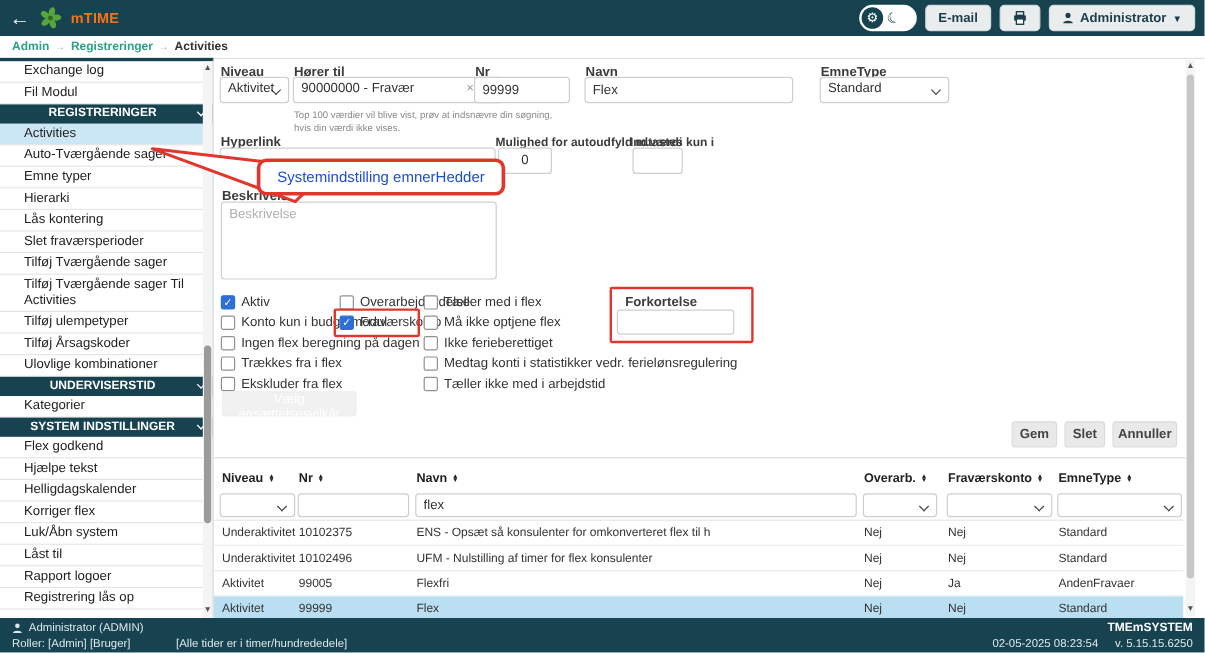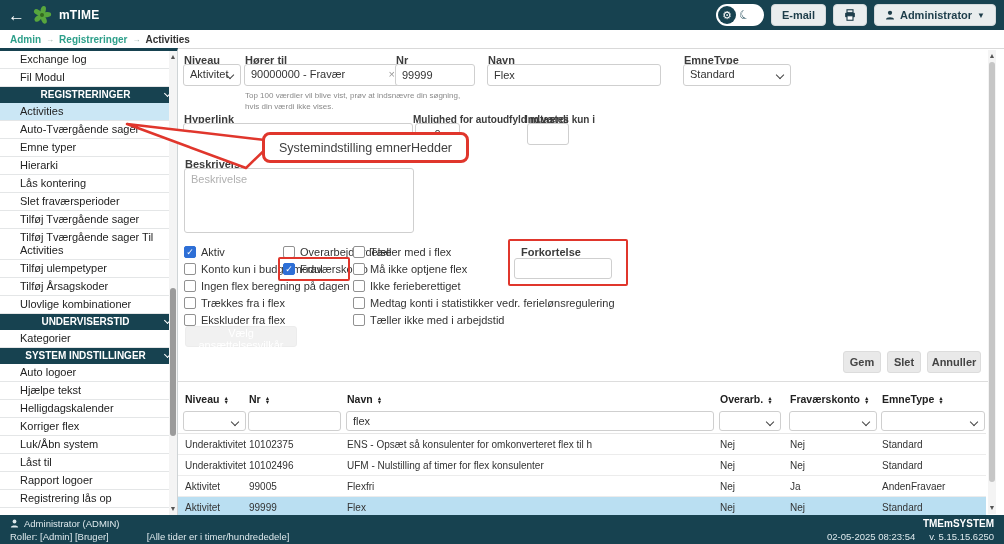--- a/index.html
+++ b/index.html
@@ -5,21 +5,21 @@
   * { margin:0; padding:0; box-sizing:border-box; }
   html,body { width:1004px; height:544px; }
   body { font-family:"Liberation Sans","DejaVu Sans",sans-serif; background:#fff; overflow:hidden; }
   .app { position:relative; width:1004px; height:544px; overflow:hidden; background:#fff; }
 
   
   .topbar { position:absolute; top:0; left:0; right:0; height:30px; background:#174250;
     display:flex; align-items:center; justify-content:space-between; padding:0 8px; z-index:10; }
   .topbar-left { display:flex; align-items:center; gap:7px; }
   .back-arrow { color:#fff; font-size:17px; font-weight:bold; line-height:1; cursor:pointer; }
-  .appname { color:#ffffff; font-weight:bold; font-size:12px; letter-spacing:.2px; }
+  .appname { color:#f97316; font-weight:bold; font-size:12px; letter-spacing:.2px; }
   .topbar-right { display:flex; align-items:center; gap:7px; }
   .theme-toggle { width:48px; height:22px; background:#fff; border-radius:11px; display:flex; align-items:center; padding:0 2px; gap:3px; cursor:pointer; }
   .gear-circle { width:18px; height:18px; border-radius:50%; background:#174250; color:#fff; font-size:11px; line-height:18px; text-align:center; }
   .moon-glyph { color:#174250; font-size:12px; transform:rotate(-20deg); }
   .tb-btn { height:22px; background:#e9edee; border:1px solid #d3d9db; border-radius:4px; color:#1d3d4a;
     font-size:11px; font-weight:bold; padding:0 10px; display:flex; align-items:center; gap:5px; cursor:pointer; font-family:inherit; }
   .tb-btn svg { display:block; }
   .caret { font-size:8px; }
 
   
@@ -81,21 +81,21 @@
   .td { position:absolute; top:5px; font-size:10px; color:#333; white-space:nowrap; }
 
   .main-scroll { position:absolute; top:1px; bottom:1px; left:810px; width:8px; background:#f4f4f4; }
   .main-scroll .arr { position:absolute; left:0; width:8px; font-size:7px; color:#555; text-align:center; line-height:8px; cursor:pointer; }
   .main-scroll .thumb { position:absolute; left:1px; width:6px; border-radius:3px; background:#c6c6c6; cursor:pointer; }
 
   
   .ann-tail { position:absolute; inset:0; pointer-events:none; z-index:40; }
   .callout { position:absolute; left:214px; top:132px; width:207px; height:31px; background:#fff;
     border:3px solid #e0362c; border-radius:8px; z-index:41; display:flex; align-items:center; justify-content:center;
-    font-size:12.5px; color:#404040;margin-left:48px; }
+    font-size:12.5px; color:#1d4ed8; }
 
   
   .footer { position:absolute; left:0; right:0; bottom:0; height:29px; background:#174250; color:#dde8ec;
     font-size:9.5px; padding:2px 10px 0 10px; z-index:10; }
   .foot-line { display:flex; justify-content:space-between; align-items:center; line-height:13px; }
   .foot-left { display:flex; align-items:center; gap:5px; }
   .foot-left .gap { width:28px; }
   .foot-right { display:flex; align-items:flex-start; gap:14px; }
   .sysname { font-weight:bold; font-size:10px; color:#fff; }
 </style>
@@ -163,21 +163,21 @@
         <div class="side-item">Lås kontering</div>
         <div class="side-item">Slet fraværsperioder</div>
         <div class="side-item">Tilføj Tværgående sager</div>
         <div class="side-item">Tilføj Tværgående sager Til Activities</div>
         <div class="side-item">Tilføj ulempetyper</div>
         <div class="side-item">Tilføj Årsagskoder</div>
         <div class="side-item">Ulovlige kombinationer</div>
         <div class="side-section"><span>UNDERVISERSTID</span><span class="chev"></span></div>
         <div class="side-item">Kategorier</div>
         <div class="side-section"><span>SYSTEM INDSTILLINGER</span><span class="chev"></span></div>
-        <div class="side-item">Auto logoer</div>
+        <div class="side-item">Flex godkend</div>
         <div class="side-item">Hjælpe tekst</div>
         <div class="side-item">Helligdagskalender</div>
         <div class="side-item">Korriger flex</div>
         <div class="side-item">Luk/Åbn system</div>
         <div class="side-item">Låst til</div>
         <div class="side-item">Rapport logoer</div>
         <div class="side-item">Registrering lås op</div>
       </div>
     <div class="side-scroll">
       <span class="arr" style="top:2px">▲</span>

